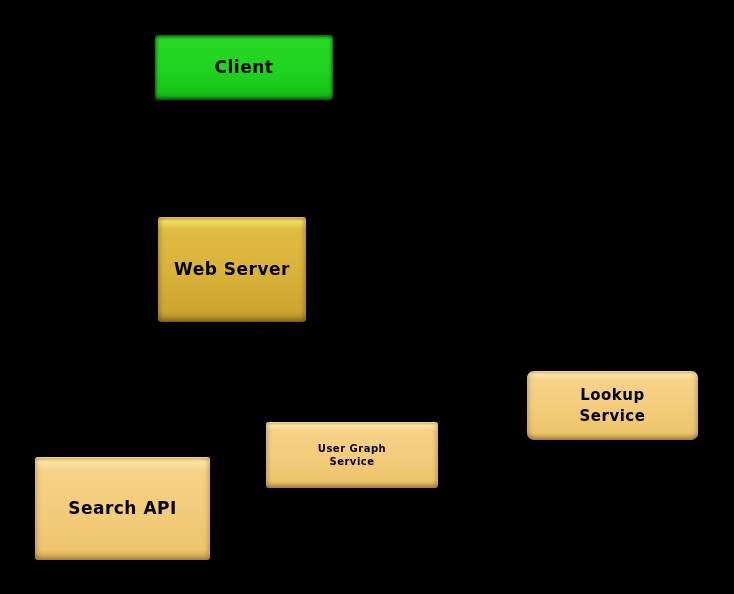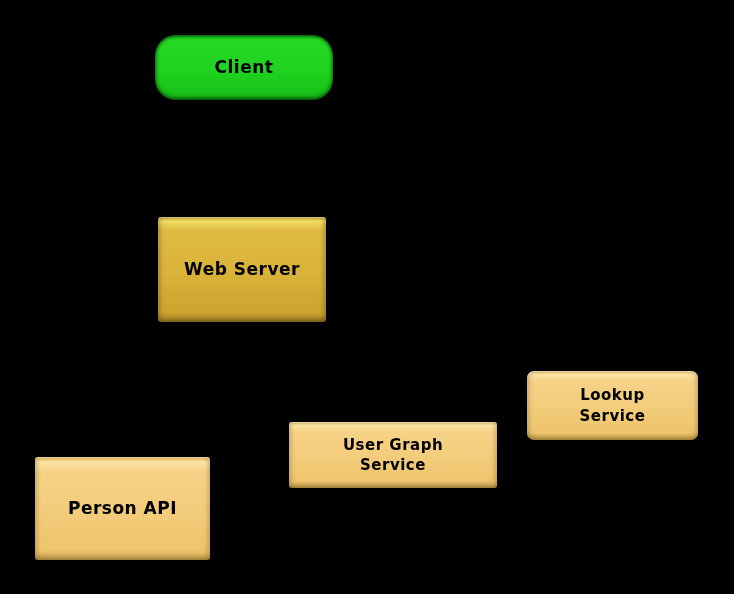--- a/index.html
+++ b/index.html
@@ -33,21 +33,20 @@
   }
   
   .node.green {
     background: linear-gradient(180deg, #17b517 0%, #24d824 7%, #20d320 55%, #17c117 93%, #0e8f0e 100%);
     box-shadow:
       inset 0 2px 3px rgba(0,0,0,0.35),
       inset 0 -3px 4px rgba(0,0,0,0.3),
       inset 2px 0 3px rgba(0,0,0,0.2),
       inset -2px 0 3px rgba(0,0,0,0.2),
       0 4px 7px rgba(0,0,0,0.9);
-    border-radius: 21px;
   }
   
   .node.gold {
     background: linear-gradient(180deg, #caa42e 0%, #f0dd65 4%, #e0bc42 12%, #d9b239 55%, #cda42f 90%, #b18928 100%);
     box-shadow:
       inset 0 1px 1px rgba(255,255,255,0.4),
       inset 0 -3px 5px rgba(0,0,0,0.25),
       inset 3px 0 4px rgba(0,0,0,0.12),
       inset -3px 0 4px rgba(0,0,0,0.12),
       0 4px 7px rgba(0,0,0,0.9);
@@ -57,41 +56,41 @@
     background: linear-gradient(180deg, #e3b858 0%, #fbe4a4 5%, #f6d288 14%, #f3cc7a 55%, #eec46c 90%, #d0a64f 100%);
     box-shadow:
       inset 0 1px 1px rgba(255,255,255,0.5),
       inset 0 -3px 5px rgba(0,0,0,0.18),
       inset 3px 0 4px rgba(0,0,0,0.10),
       inset -3px 0 4px rgba(0,0,0,0.10),
       0 4px 7px rgba(0,0,0,0.9);
   }
   
   #node-client          { left: 155px; top: 35px;  width: 178px; height: 65px;  font-size: 17px; }
-  #node-web-server      { left: 158px; top: 217px; width: 168px; height: 105px; font-size: 17px; }
+  #node-web-server      { left: 158px; top: 217px; width: 148px; height: 105px; font-size: 17px; }
   #node-search-api      { left: 35px;  top: 457px; width: 175px; height: 103px; font-size: 17px; }
-  #node-user-graph      { left: 289px; top: 422px; width: 208px; height: 66px;  font-size: 15px; }
+  #node-user-graph      { left: 266px; top: 422px; width: 172px; height: 66px;  font-size: 10px; }
   #node-lookup-service  { left: 527px; top: 371px; width: 171px; height: 69px;  font-size: 15px; border-radius: 7px; }
   #node-person-server   { left: 527px; top: 480px; width: 171px; height: 68px;  font-size: 15px; }
 </style>
 </head>
 <body>
 
 <div class="canvas">
 
   <div class="node green" id="node-client">
     <span class="label">Client</span>
   </div>
 
   <div class="node gold" id="node-web-server">
     <span class="label">Web Server</span>
   </div>
 
   <div class="node tan" id="node-search-api">
-    <span class="label">Person API</span>
+    <span class="label">Search API</span>
   </div>
 
   <div class="node tan" id="node-user-graph">
     <span class="label">User Graph
 Service</span>
   </div>
 
   <div class="node tan" id="node-lookup-service">
     <span class="label">Lookup
 Service</span>

